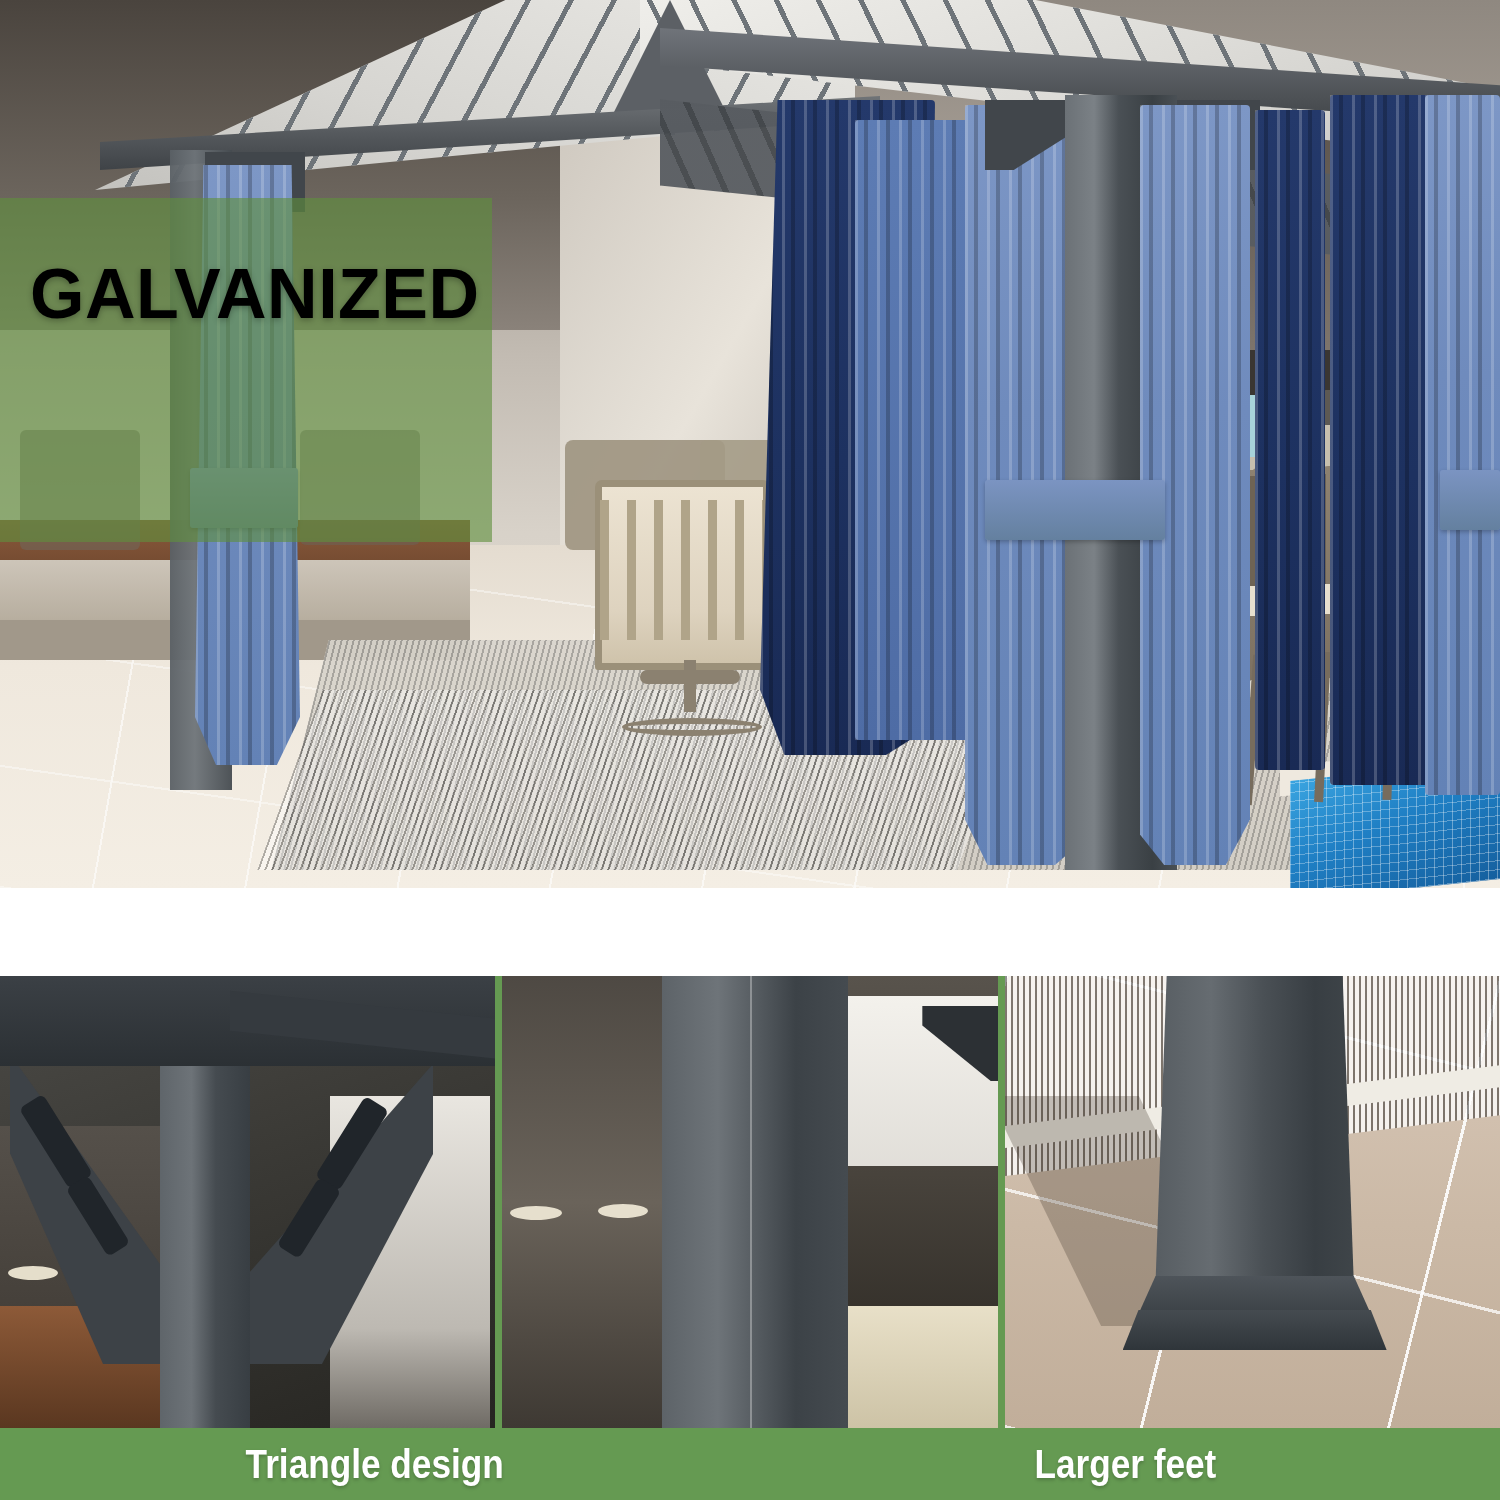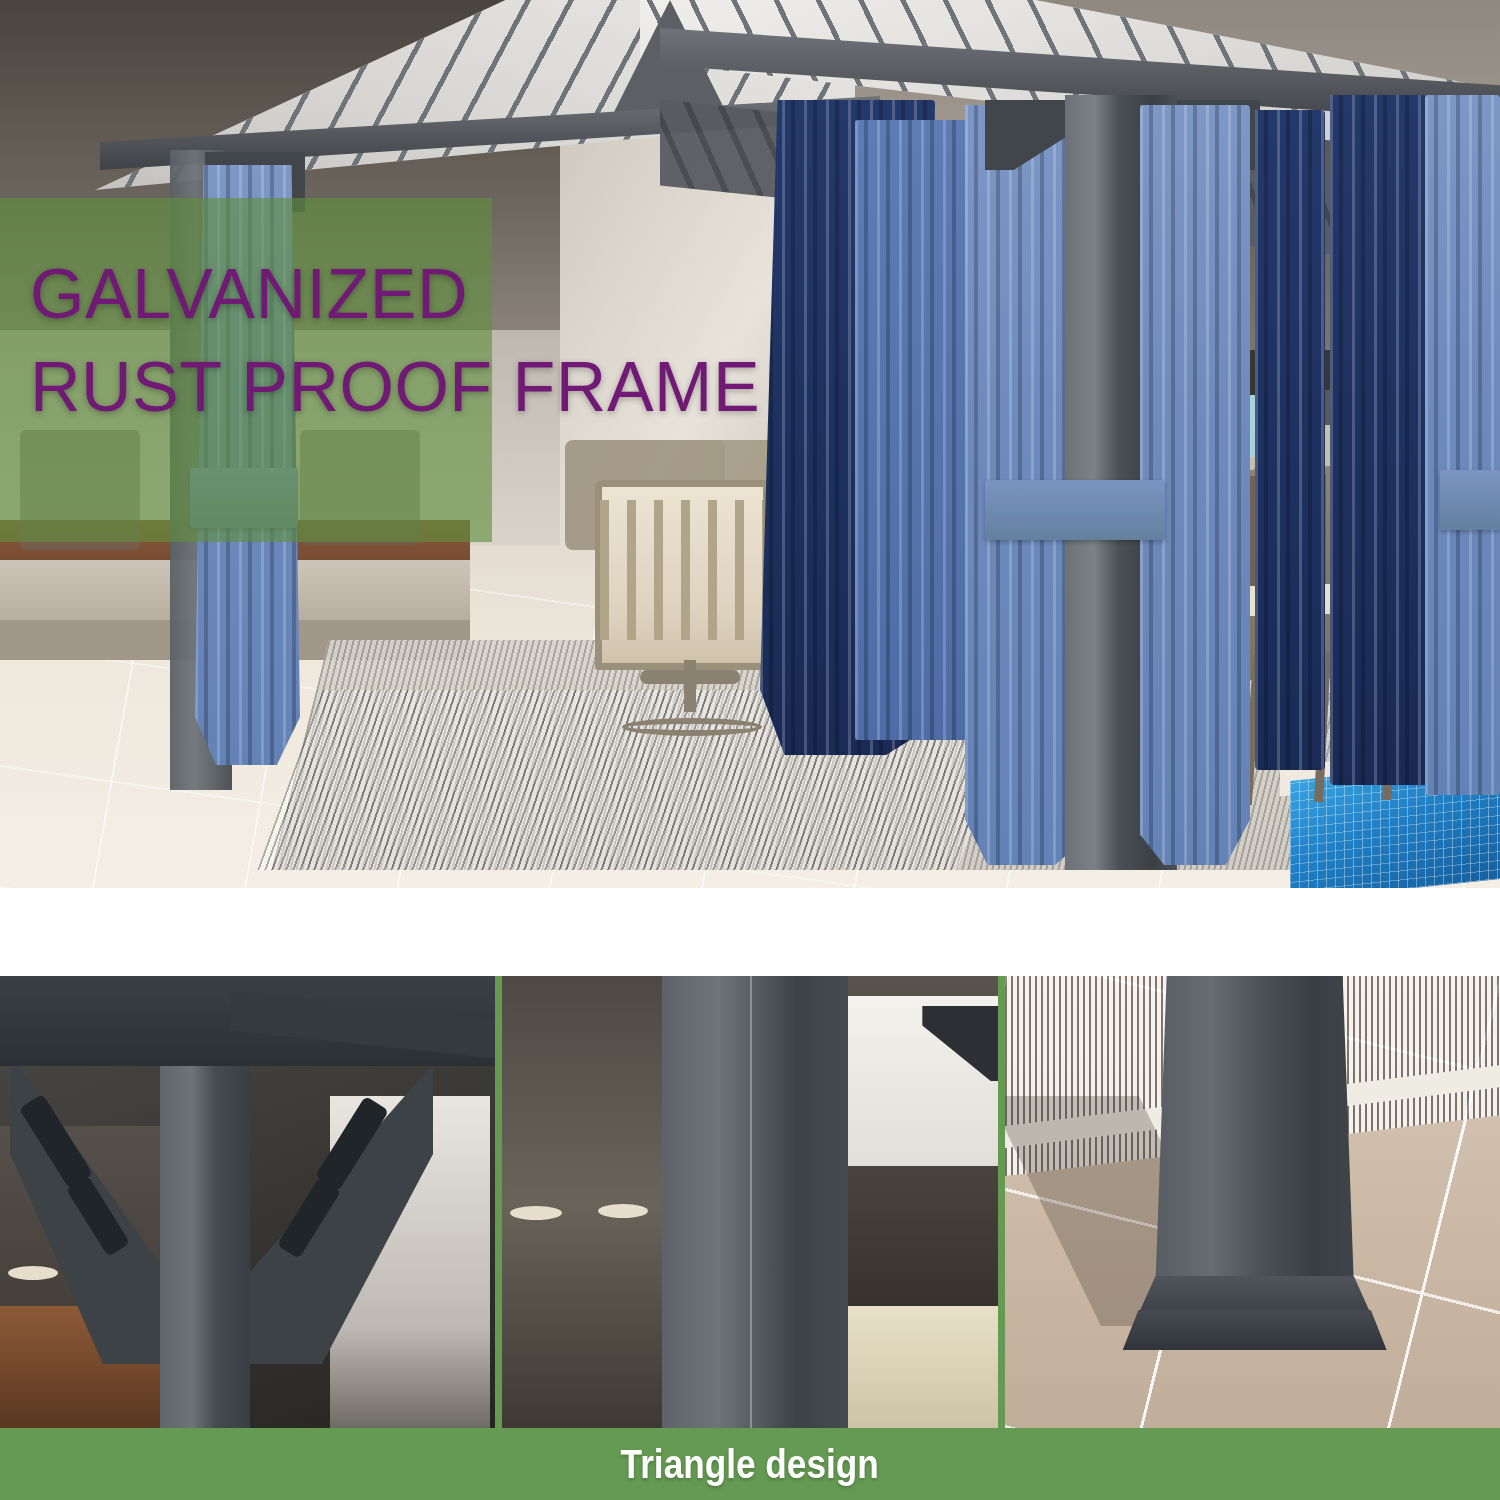--- a/index.html
+++ b/index.html
@@ -193,21 +193,21 @@
   
   .l-chair1{ position:absolute; left:20px; top:430px; width:120px; height:120px;
       background:#6f675c; opacity:.55; border-radius:6px; }
   .l-chair2{ position:absolute; left:300px; top:430px; width:120px; height:115px;
       background:#6a635a; opacity:.5; border-radius:6px; }
 
   
   .overlay-box{ position:absolute; left:0; top:198px; width:492px; height:344px;
       background:rgba(96,144,62,.62); }
   .headline{ position:absolute; left:30px; top:248px; width:1200px;
-      color:#701a75; font-weight:normal; line-height:1.33;
+      color:#000000; font-weight:bold; line-height:1.33;
       font-size:70px; letter-spacing:.5px;
       text-shadow:0 2px 6px rgba(0,0,0,.30); white-space:nowrap; }
   .headline .l2{ display:block; }
 
   
   .banner{ position:absolute; left:0; top:886px; width:1500px; height:90px;
       background:#659A52; display:flex; align-items:center; justify-content:center; }
   .banner-text{ color:#fff; font-weight:bold; font-size:46px; letter-spacing:.4px;
       transform:scaleX(.86); transform-origin:center;
       white-space:nowrap; text-shadow:0 2px 4px rgba(0,0,0,.25); }
@@ -412,21 +412,20 @@
         <div class="cur-fabric"></div>
       </div>
     <div class="curtain cur-G c-lightblue">
         <div class="cur-fabric"></div>
       </div>
     <div class="sash sash-3"></div>
 
     <div class="overlay-box"></div>
     <div class="headline">
       <span>GALVANIZED</span>
-      <span class="l2">RUST PROOF FRAME</span>
     </div>
   </div>
 
 
   <div class="panels">
 
     <div class="panel">
       <div class="panel-inner">
         <div class="p1-bg"></div>
         <div class="p1-left-room"></div>
@@ -473,15 +472,18 @@
         <div class="p3-base2"></div>
       </div>
     </div>
 
   </div>
 
   <div class="captions">
     <div class="cap-cell">
       <span class="cap-text">Triangle design</span>
     </div>
+    <div class="cap-cell">
+      <span class="cap-text">Larger feet</span>
+    </div>
   </div>
 
 </div>
 
 </body></html>

